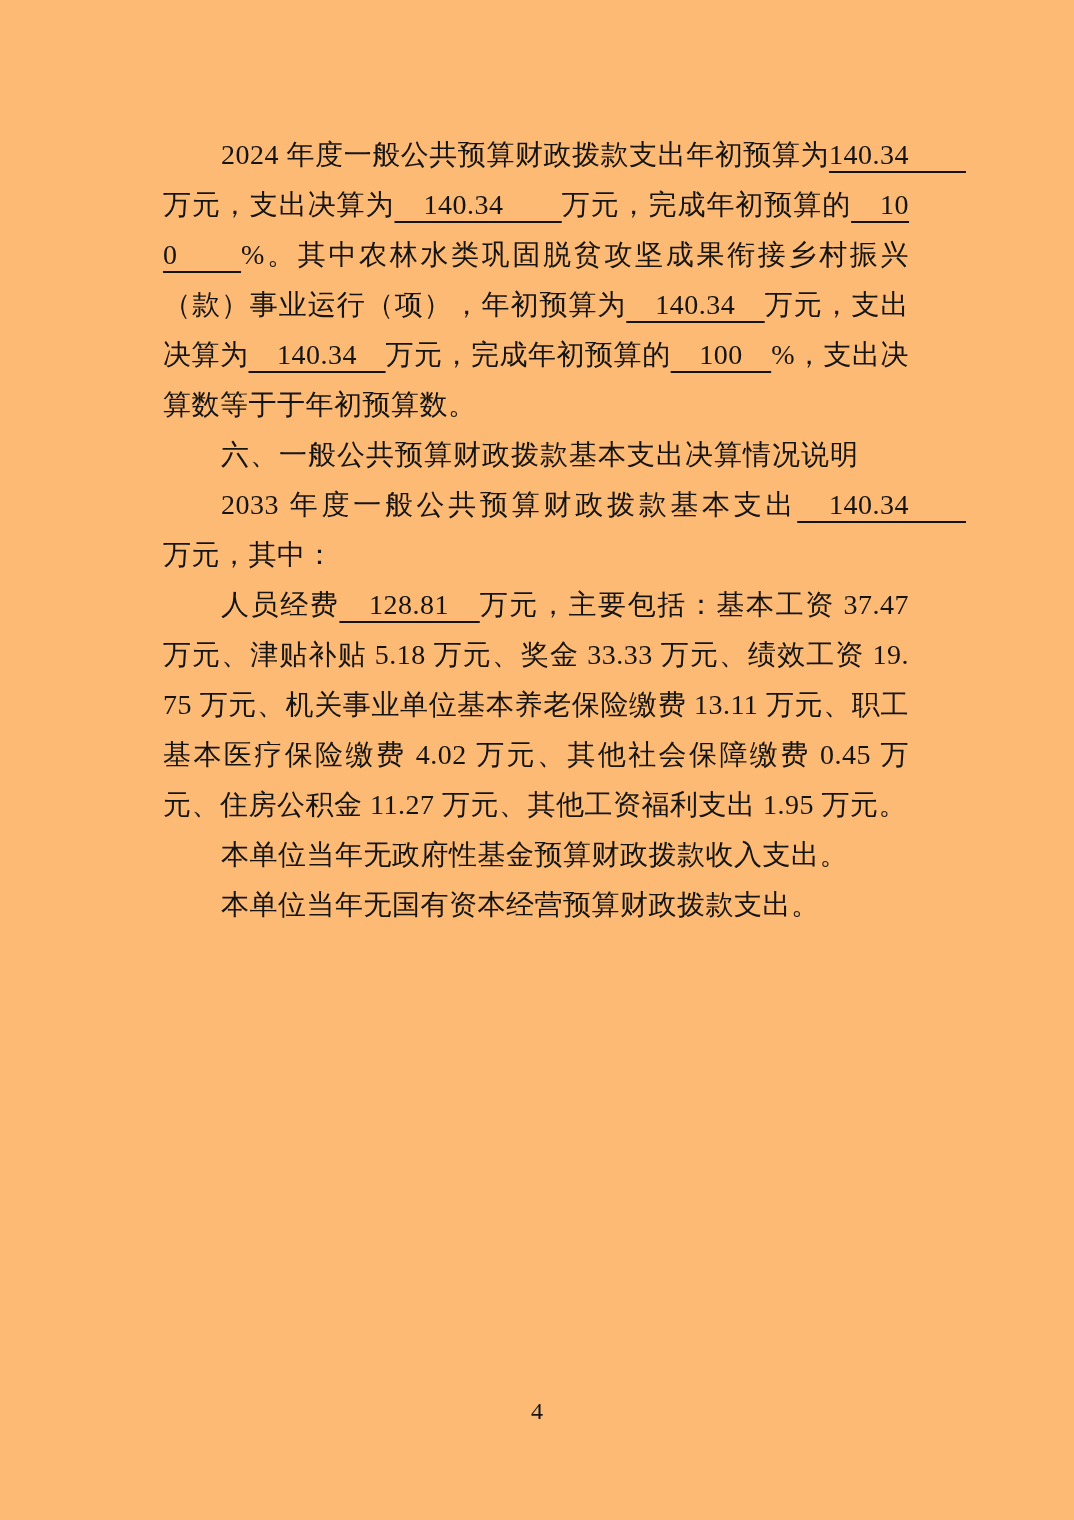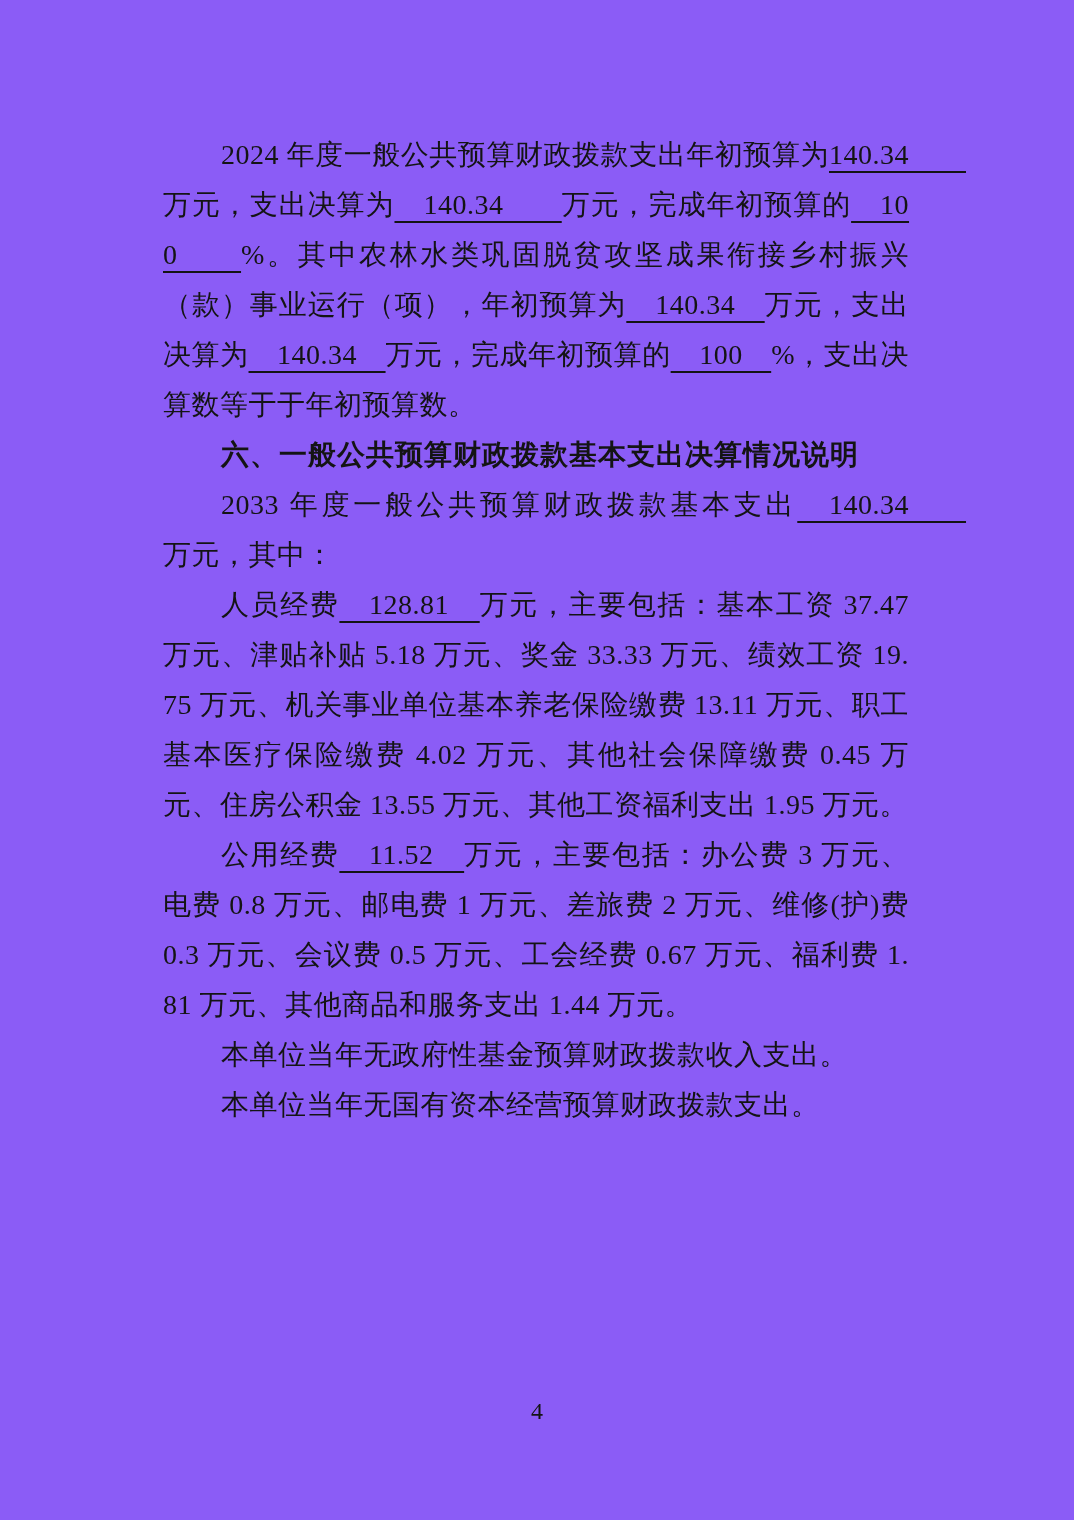--- a/index.html
+++ b/index.html
@@ -6,39 +6,39 @@
   html, body { background: #ffffff; }
   body {
     width: 1074px; height: 1520px;
     position: relative;
     font-family: "Liberation Serif", "DejaVu Serif", serif;
     color: #141414;
     overflow: hidden;
   }
   .page {
     position: absolute; inset: 0;
-    background: #8b5cf6;
+    background: #fdba74;
   }
   .content {
     position: absolute;
     left: 163px; top: 130px;
     width: 746px;
   }
   .content p {
     font-size: 28px;
     line-height: 50px;
     text-align: justify;
     text-justify: inter-character;
     text-indent: 58px;
     letter-spacing: 0.5px;
     word-break: break-all;
   }
   .content p.heading {
     font-family: "Liberation Sans", "DejaVu Sans", sans-serif;
-    font-weight: 700;
+    font-weight: 400;
     text-align: left;
     letter-spacing: 1px;
   }
   .u {
     text-decoration: underline;
     text-underline-offset: 7px;
     text-decoration-thickness: 1.5px;
   }
   .footer {
     position: absolute;
@@ -52,21 +52,20 @@
   }
 </style>
 </head>
 <body>
 
 <div class="page">
   <div class="content" id="doc-body">
       <p class="body"><span>2024 年度一般公共预算财政拨款支出年初预算为</span><span class="u">140.34　　</span><span>万元，支出决算为</span><span class="u">　140.34　　</span><span>万元，完成年初预算的</span><span class="u">　100　　</span><span>%。其中农林水类巩固脱贫攻坚成果衔接乡村振兴（款）事业运行（项），年初预算为</span><span class="u">　140.34　</span><span>万元，支出决算为</span><span class="u">　140.34　</span><span>万元，完成年初预算的</span><span class="u">　100　</span><span>%，支出决算数等于于年初预算数。</span></p>
       <p class="heading"><span>六、一般公共预算财政拨款基本支出决算情况说明</span></p>
       <p class="body"><span>2033 年度一般公共预算财政拨款基本支出</span><span class="u">　140.34　　</span><span>万元，其中：</span></p>
-      <p class="body"><span>人员经费</span><span class="u">　128.81　</span><span>万元，主要包括：基本工资 37.47 万元、津贴补贴 5.18 万元、奖金 33.33 万元、绩效工资 19.75 万元、机关事业单位基本养老保险缴费 13.11 万元、职工基本医疗保险缴费 4.02 万元、其他社会保障缴费 0.45 万元、住房公积金 13.55 万元、其他工资福利支出 1.95 万元。</span></p>
-      <p class="body"><span>公用经费</span><span class="u">　11.52　</span><span>万元，主要包括：办公费 3 万元、电费 0.8 万元、邮电费 1 万元、差旅费 2 万元、维修(护)费 0.3 万元、会议费 0.5 万元、工会经费 0.67 万元、福利费 1.81 万元、其他商品和服务支出 1.44 万元。</span></p>
+      <p class="body"><span>人员经费</span><span class="u">　128.81　</span><span>万元，主要包括：基本工资 37.47 万元、津贴补贴 5.18 万元、奖金 33.33 万元、绩效工资 19.75 万元、机关事业单位基本养老保险缴费 13.11 万元、职工基本医疗保险缴费 4.02 万元、其他社会保障缴费 0.45 万元、住房公积金 11.27 万元、其他工资福利支出 1.95 万元。</span></p>
       <p class="body"><span>本单位当年无政府性基金预算财政拨款收入支出。</span></p>
       <p class="body"><span>本单位当年无国有资本经营预算财政拨款支出。</span></p>
     </div>
   <div class="footer">
     <span class="pagenum">4</span>
   </div>
 </div>
 
 </body></html>

